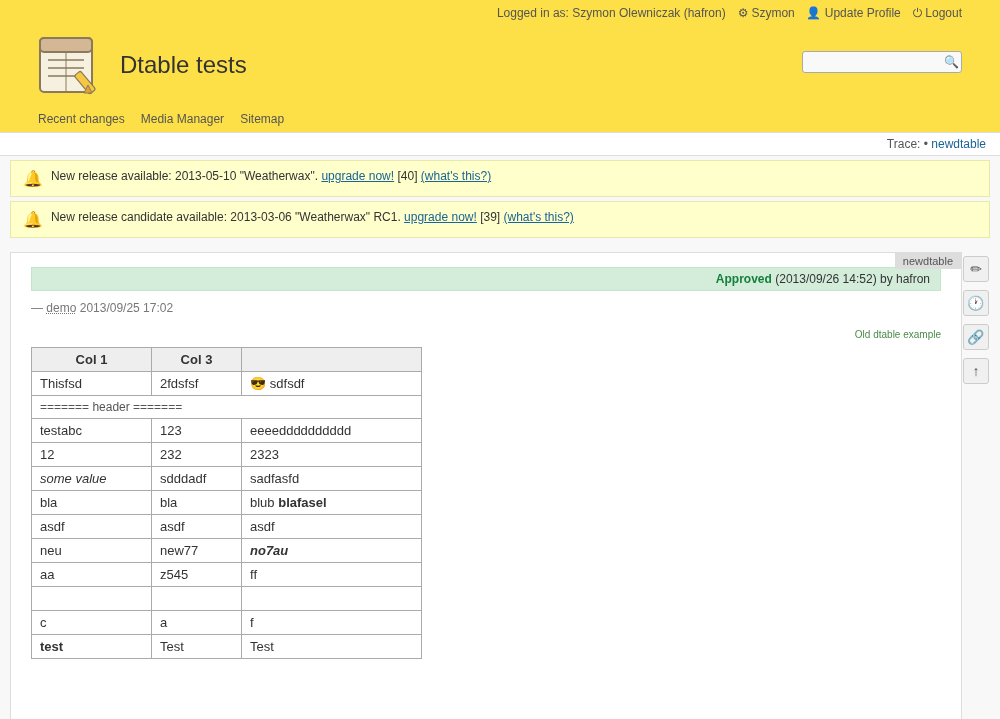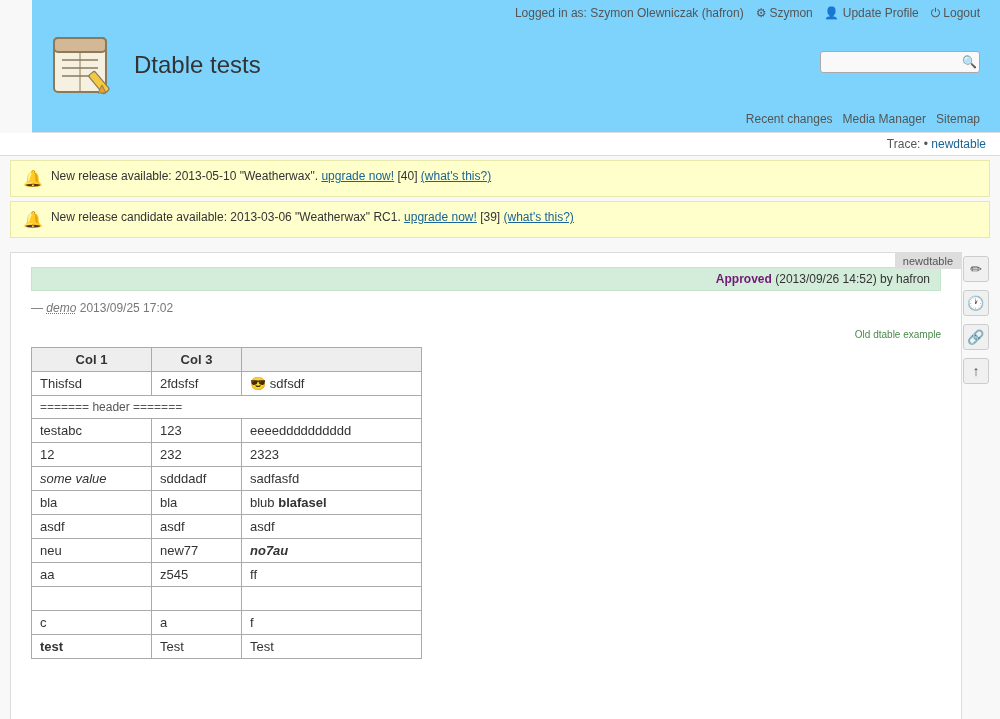--- a/index.html
+++ b/index.html
@@ -1,31 +1,31 @@
 <!DOCTYPE html>
 <html><head>
   <meta charset="utf-8">
   <style>
     * { box-sizing: border-box; margin: 0; padding: 0; }
     body { font-family: Arial, sans-serif; font-size: 13px; background: #f8f8f8; color: #333; }
 
     
-    #header { background: #7dd3fc; border-bottom: 1px solid #ddd; padding: 0 10px; margin-left: 32px; }
+    #header { background: #fde047; border-bottom: 1px solid #ddd; padding: 0 28px; }
     #header-top { display: flex; justify-content: flex-end; align-items: center; padding: 6px 10px 4px; font-size: 12px; color: #555; gap: 12px; }
     #header-top a { color: #555; text-decoration: none; }
     .header-link { display: flex; align-items: center; gap: 3px; }
     .search-box { position: relative; }
     .search-box input { border: 1px solid #aaa; padding: 3px 22px 3px 5px; border-radius: 3px; font-size: 12px; width: 160px; background: #f9f9f9; }
     .search-box .search-btn { position: absolute; right: 3px; top: 50%; transform: translateY(-50%); background: none; border: none; cursor: pointer; color: #666; font-size: 12px; }
 
     #header-main { display: flex; align-items: center; padding: 6px 10px 8px; }
     .logo { width: 70px; height: 70px; margin-right: 12px; }
     .site-title { font-size: 24px; color: #333; font-weight: normal; }
 
-    #header-nav { display: flex; justify-content: flex-end; padding: 4px 10px 6px; gap: 10px; font-size: 12px; }
+    #header-nav { display: flex; justify-content: flex-start; padding: 4px 10px 6px; gap: 16px; font-size: 12px; }
     #header-nav a { color: #555; text-decoration: none; }
 
     
     #trace { background: #fff; border-bottom: 1px solid #ddd; padding: 4px 14px; font-size: 12px; color: #555; text-align: right; }
     #trace a { color: #1a6496; text-decoration: none; }
 
     
     .notice { background: #ffffcc; border: 1px solid #e8e8aa; padding: 8px 12px; margin: 4px 10px; font-size: 12px; display: flex; align-items: flex-start; gap: 8px; }
     .notice a { color: #1a6496; }
     .notice-icon { font-size: 16px; }
@@ -36,25 +36,25 @@
     #sidebar { width: 28px; display: flex; flex-direction: column; align-items: center; padding-top: 0; gap: 4px; }
 
     
     .tool-btn { width: 26px; height: 26px; background: #f0f0f0; border: 1px solid #ccc; border-radius: 3px; display: flex; align-items: center; justify-content: center; cursor: pointer; font-size: 14px; color: #555; margin-top: 4px; }
 
     
     .page-label { position: absolute; top: 0; right: 0; background: #ddd; color: #555; font-size: 11px; padding: 2px 8px; }
 
     
     .approval-bar { background: #d4edda; border: 1px solid #c3e6cb; padding: 4px 10px; font-size: 12px; color: #333; margin-bottom: 10px; text-align: right; }
-    .approval-bar strong { color: #701a75; text-align: right; }
+    .approval-bar strong { color: #15803d; text-align: right; }
 
     
     .page-meta { font-size: 12px; color: #777; margin-bottom: 14px; }
-    .page-meta a { color: #777; text-decoration: underline dotted; font-style: italic; }
+    .page-meta a { color: #777; text-decoration: underline dotted; }
     .page-heading { color: #4a8a4a; font-size: 10px; margin-bottom: 7px; text-align: right; }
 
     
     .dtable { border-collapse: collapse; font-size: 13px; }
     .dtable td, .dtable th { border: 1px solid #aaa; padding: 4px 8px; vertical-align: top; }
     .dtable th { background: #eee; font-weight: bold; }
     .dtable .header-row td { background: #fff; font-size: 12px; color: #555; }
     .italic { font-style: italic; }
     .bold { font-weight: bold; }
     .bold-italic { font-weight: bold; font-style: italic; }

